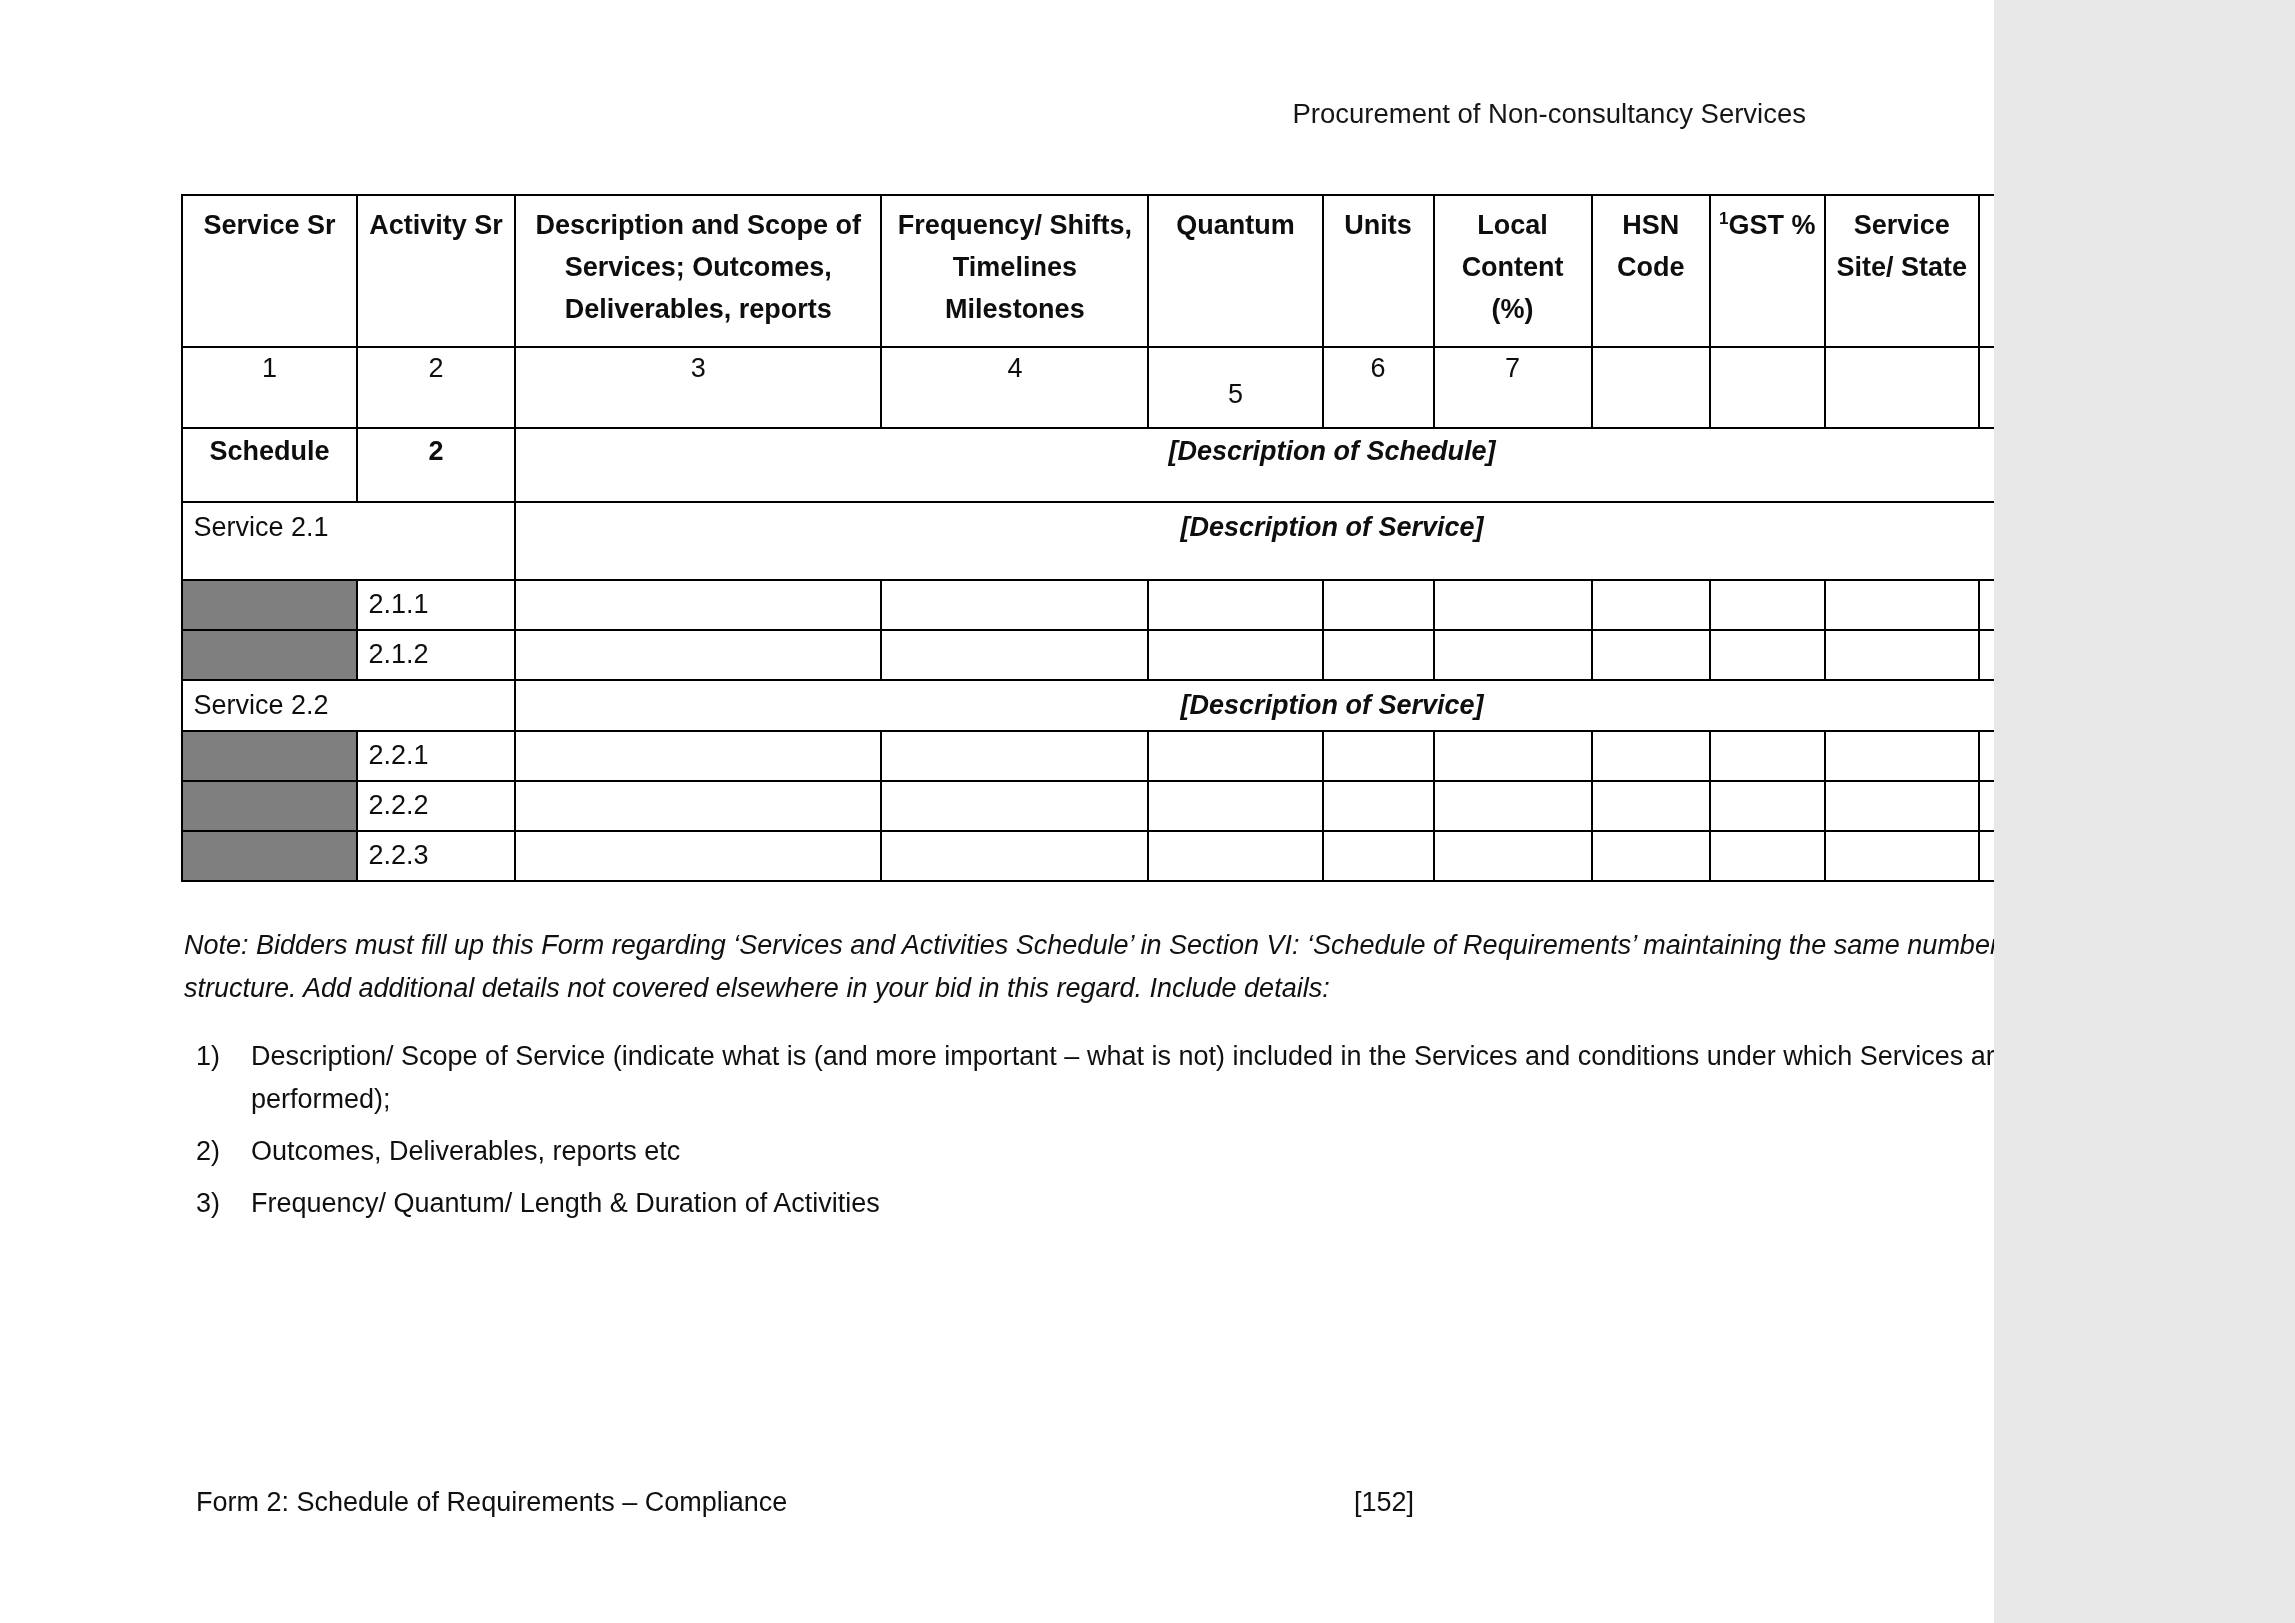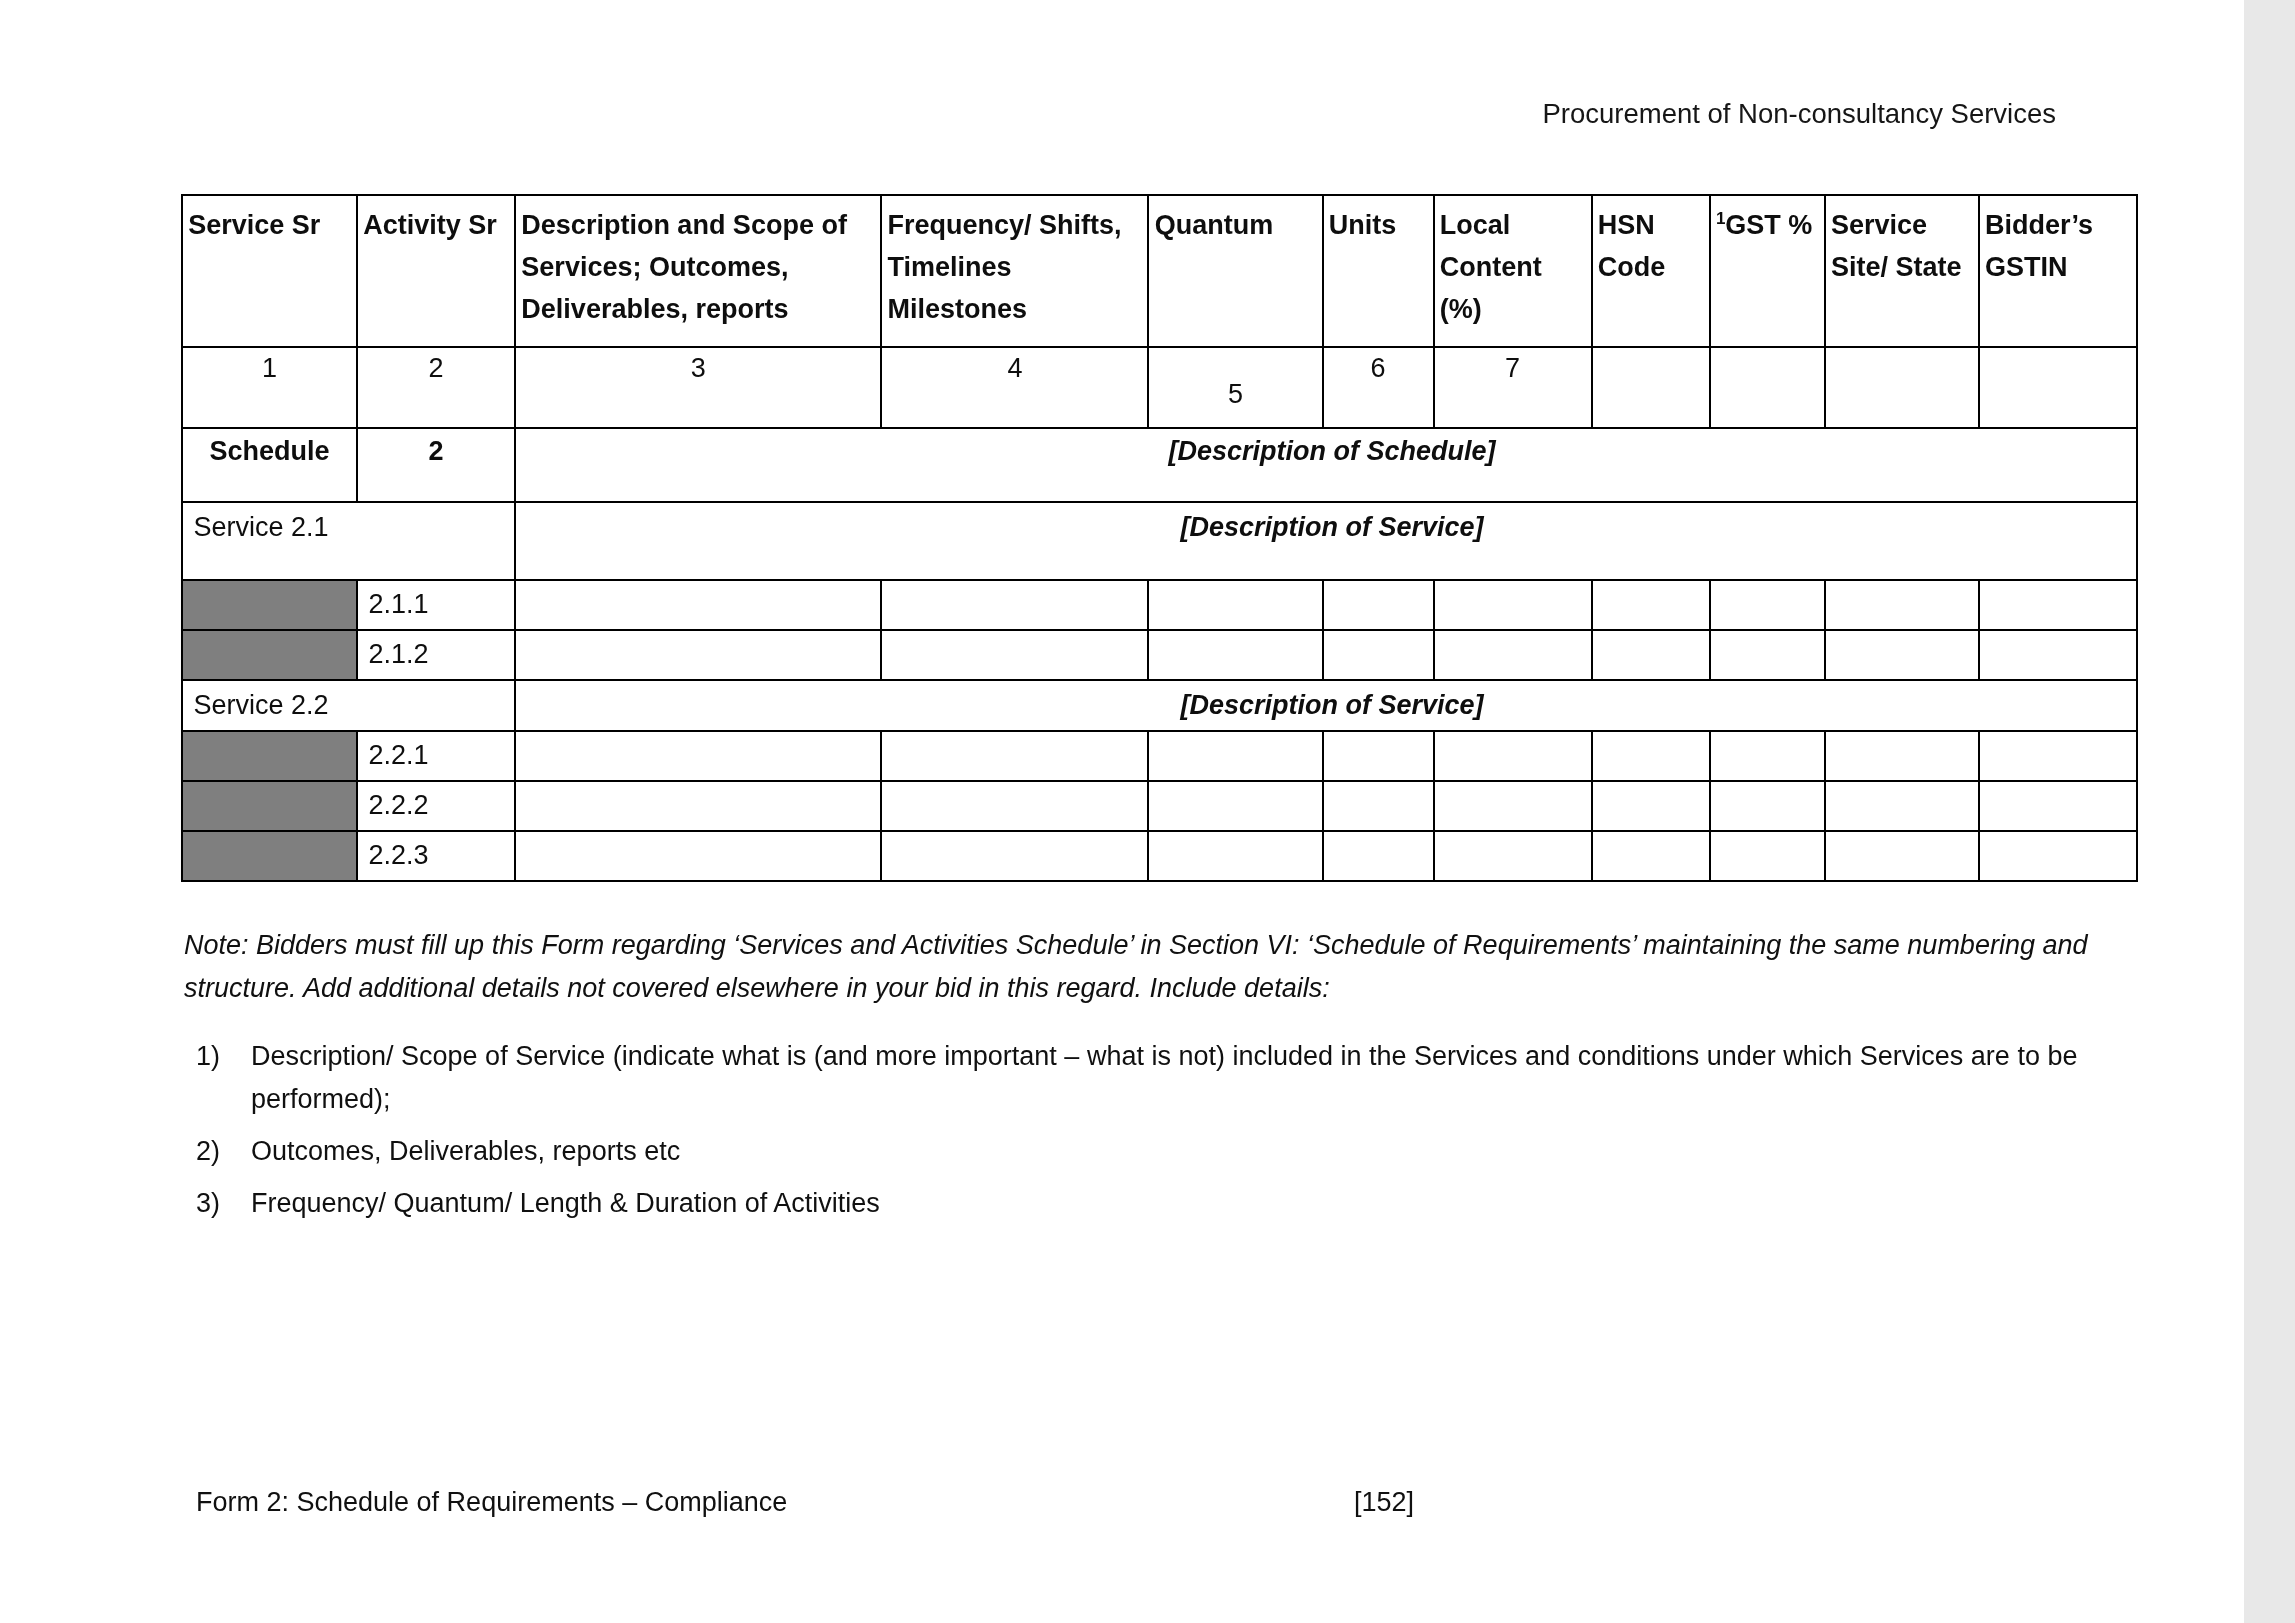--- a/index.html
+++ b/index.html
@@ -2,21 +2,21 @@
 <html style="font-size:10.5px"><head>
 <meta charset="utf-8">
 <style>
   html, body {
     margin: 0;
     padding: 0;
     background: #e8e8e8;
   }
   .page {
     position: relative;
-    width: 2244px;
+    width: 1994px;
     height: 1623px;
     background: #ffffff;
     font-family: "Liberation Sans", sans-serif;
     color: #111111;
     overflow: hidden;
   }
 
   
   .page-header {
     position: absolute;
@@ -44,21 +44,21 @@
     border-bottom-width: 2.6px;
     padding: 0;
     overflow: hidden;
     font-size: 27px;
     color: #0e0e0e;
     background: #ffffff;
   }
   tr.header-row th {
     height: 142px;
     vertical-align: top;
-    text-align: left;
+    text-align: center;
     font-weight: bold;
     line-height: 42px;
     padding: 7.9px 5.2px 0 5.2px;
   }
   tr.header-row th sup {
     font-size: 17px;
     vertical-align: super;
     line-height: 0;
   }
   tr.number-row td {

